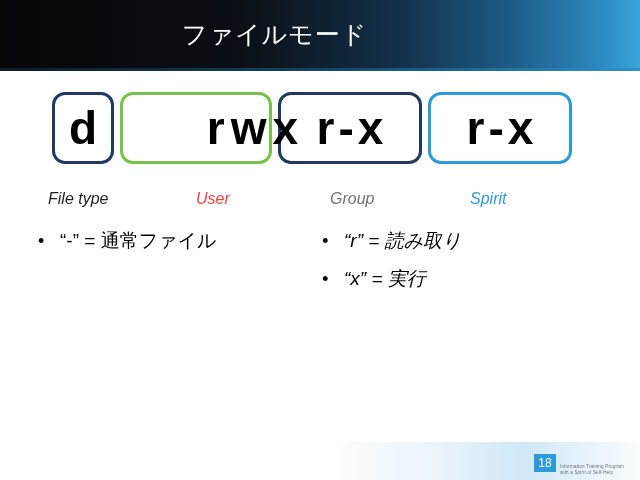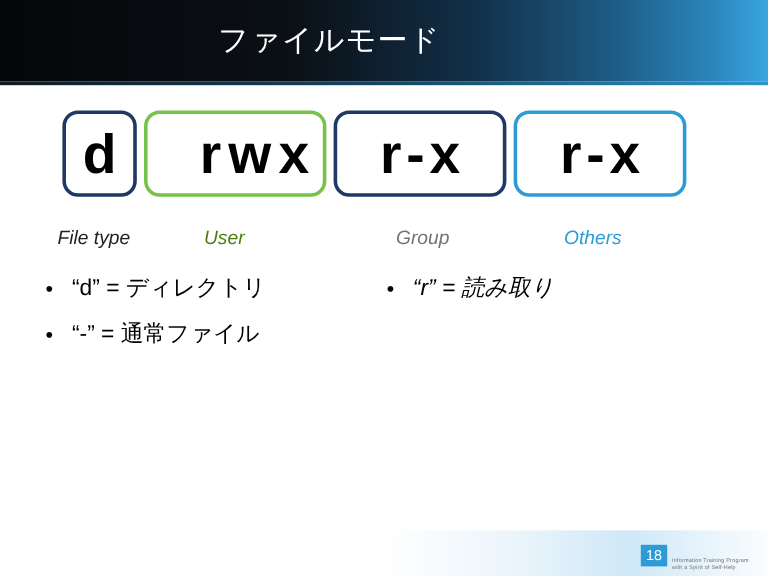--- a/index.html
+++ b/index.html
@@ -67,34 +67,34 @@
     position: absolute;
     top: 92px;
     height: 72px;
     line-height: 72px;
     color: #000000;
     font-weight: bold;
     font-size: 46px;
     white-space: pre;
   }
   .perm-text.t-filetype { left: 52px;  width: 62px;  text-align: center; }
-  .perm-text.t-user     { left: 120px; width: 184px; text-align: center; letter-spacing: 6px; text-indent: 6px;}
+  .perm-text.t-user     { left: 120px; width: 184px; text-align: right; letter-spacing: 6px; text-indent: 6px;}
   .perm-text.t-group    { left: 278px; width: 144px; text-align: center; letter-spacing: 4px; text-indent: 4px;}
   .perm-text.t-others   { left: 428px; width: 144px; text-align: center; letter-spacing: 4px; text-indent: 4px;}
 
   
   .lbl {
     position: absolute;
     top: 190px;
     font-size: 16px;
     white-space: nowrap;
     font-style: italic;
   }
   .lbl.l-filetype { left: 48px;  color: #1f1f1f; }
-  .lbl.l-user     { left: 170px; color: #4d7c0f; }
+  .lbl.l-user     { left: 196px; color: #ef4444; }
   .lbl.l-group    { left: 330px; color: #737373; }
   .lbl.l-others   { left: 470px; color: #2e9bd6; }
 
   
   .bullets {
     position: absolute;
     font-size: 19px;
     color: #000000;
   }
   .bullets.left-col  { left: 34px;  top: 228px; width: 270px; }
@@ -174,29 +174,29 @@
   </div>
 
   <div class="perm-text t-filetype">d</div>
   <div class="perm-text t-user">rwx</div>
   <div class="perm-text t-group">r-x</div>
   <div class="perm-text t-others">r-x</div>
 
   <div class="lbl l-filetype">File type</div>
   <div class="lbl l-user">User</div>
   <div class="lbl l-group">Group</div>
-  <div class="lbl l-others">Others</div>
+  <div class="lbl l-others">Spirit</div>
 
   <div class="bullets left-col">
-    <span class="item">“d” = ディレクトリ</span>
     <span class="item">“-” = 通常ファイル</span>
   </div>
 
   <div class="bullets right-col">
     <span class="item">“r” = 読み取り</span>
+    <span class="item">“x” = 実行</span>
   </div>
 
   <div class="footer-band">
     <div class="page-badge">18</div>
     <div class="logo">
       <span class="logo-sub">Information Training Program</span>
       <span class="logo-sub">with a Spirit of Self-Help</span>
     </div>
   </div>
 

